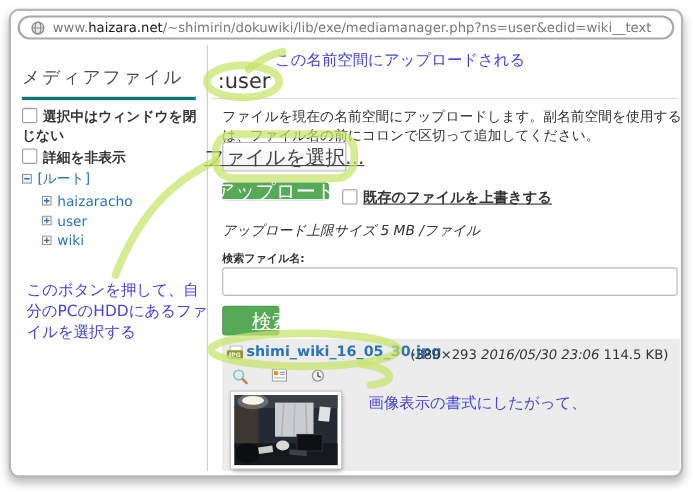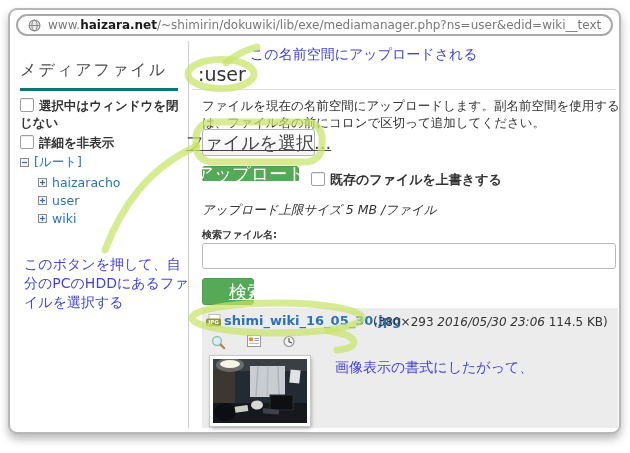--- a/index.html
+++ b/index.html
@@ -14,21 +14,21 @@
     background:#fff;border:2px solid #b6b6b6;border-radius:9px;
     box-shadow:0 5px 9px rgba(0,0,0,.28);
   }
   
   .urlbar{
     position:absolute;left:6px;top:4px;width:597px;height:22px;box-sizing:border-box;
     border:2px solid #a9a9a9;border-radius:13px;background:#fff;
     display:flex;align-items:center;gap:7px;padding:0 10px;
   }
   .url-text{font-size:12px;color:#787878;white-space:nowrap;overflow:hidden;}
-  .url-text b{color:#1b1b1b;font-weight:bold;}
+  .url-text b{color:#1b1b1b;font-weight:normal;}
   .divider{position:absolute;left:178px;top:31px;height:387px;width:1px;background:#ccc;}
 
   
   .abs{position:absolute;}
   .link{color:#2b73b7;text-decoration:none;cursor:pointer;}
   .note{color:#4343d8;font-size:14px;}
   .cb{display:inline-block;width:12px;height:12px;background:#fff;border:1px solid #9f9f9f;
       border-radius:2px;vertical-align:-2px;margin-right:5px;box-shadow:inset 0 1px 1px rgba(0,0,0,.08);}
   .btn{display:flex;align-items:center;justify-content:center;box-sizing:border-box;
        border-radius:3px;font-size:18px;cursor:pointer;white-space:nowrap;
@@ -50,21 +50,21 @@
   .left-note{left:14px;top:245px;width:170px;line-height:19px;}
 
   
   .top-note{left:240px;top:36px;white-space:nowrap;}
   .ns-title{left:188px;top:53px;font-size:19px;color:#333;}
   .main-hr{left:182px;top:79px;width:424px;height:1px;background:#ddd;}
   .desc{left:192px;top:87px;width:418px;font-size:12.5px;color:#333;line-height:17px;}
   .desc span{display:block;white-space:nowrap;overflow:hidden;}
   .btn-file{left:192px;top:119px;width:113px;height:27px;}
   .btn-upload{left:192px;top:156px;width:97px;height:16px;}
-  .overwrite{left:301px;top:161px;font-size:13px;font-weight:bold;color:#333;cursor:pointer;white-space:nowrap;}
+  .overwrite{left:301px;top:161px;font-size:13px;font-weight:bold;color:#333;cursor:pointer;white-space:nowrap;text-decoration:underline;}
   .limit{left:192px;top:192px;font-size:12.5px;color:#333;white-space:nowrap;font-style:italic;}
   .search-label{left:192px;top:218px;font-size:10px;font-weight:bold;color:#333;}
   .search-input{left:192px;top:233px;width:414px;height:26px;box-sizing:border-box;
                 border:1px solid #b9b9b9;border-radius:3px;background:#fff;font-size:13px;padding:0 6px;}
   .btn-search{left:192px;top:268px;width:52px;height:27px;padding-left:44px;}
 
   
   .file-panel{left:192px;top:298px;width:416px;height:120px;background:#ececec;}
   .file-row-link{left:22px;top:5px;font-size:13px;font-weight:bold;}
   .jpg-icon{left:4px;top:6px;}

